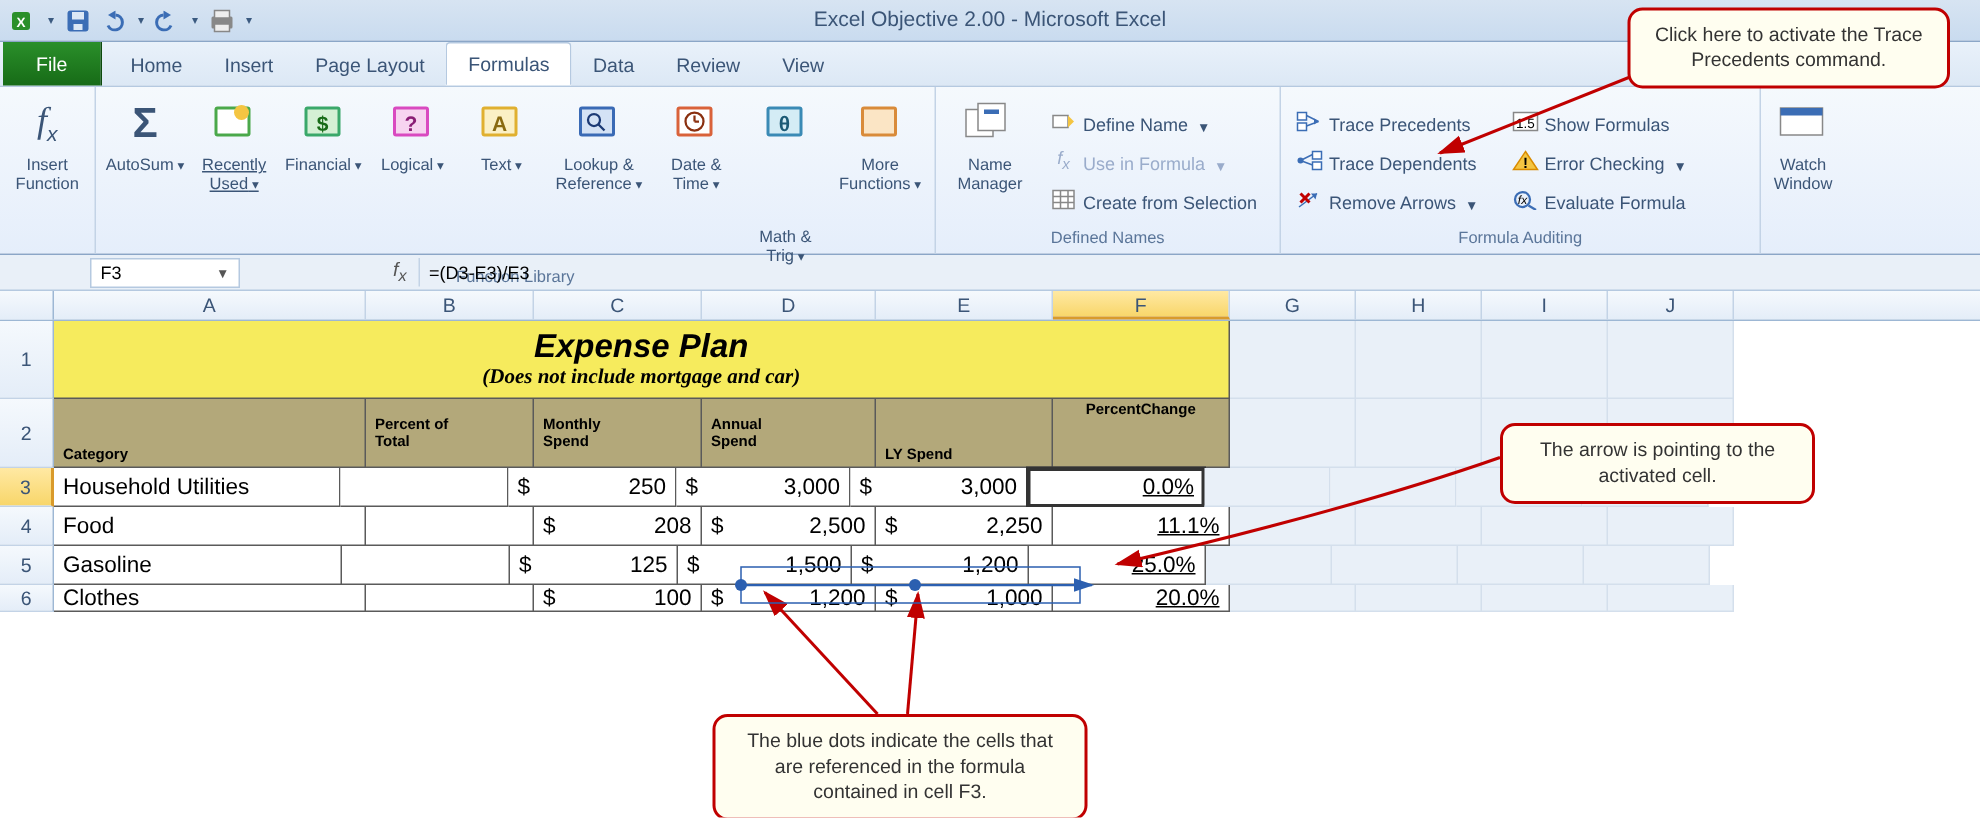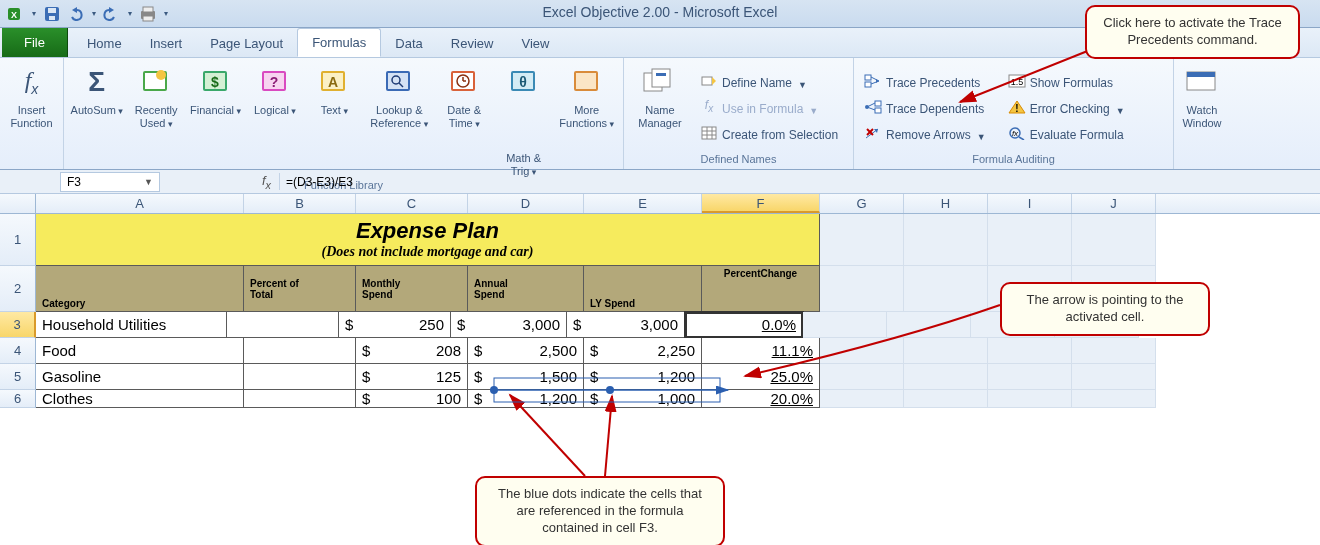--- a/index.html
+++ b/index.html
@@ -144,21 +144,21 @@
           <span class="dd-caret">AutoSum</span>
         </div>
       <div class="rbtn">
           <div class="ric">
             <svg width="34" height="30">
               <rect x="4" y="4" width="24" height="20" rx="2" fill="#4aa84a"></rect>
               <rect x="6" y="6" width="20" height="16" fill="#fff"></rect>
               <circle cx="22" cy="8" r="5" fill="#f4c542"></circle>
             </svg>
           </div>
-          <span class="dd-caret" style="white-space:pre-line;">Recently
+          <span class="dd-caret" style="white-space:pre-line;text-decoration:underline;">Recently
 Used</span>
         </div>
       <div class="rbtn">
           <div class="ric">
             <svg width="34" height="30">
               <rect x="4" y="4" width="24" height="20" rx="2" fill="#3aa86a"></rect>
               <rect x="6" y="6" width="20" height="16" fill="#d4f0d4"></rect>
               <text x="16" y="20" font-size="14" text-anchor="middle" fill="#176b17" font-weight="bold">$</text>
             </svg>
           </div>
@@ -478,21 +478,21 @@
       </div>
     <div class="cell num" style="width:118px">11.1%</div>
     <div class="cell grey-cell" style="width:84px"></div>
       <div class="cell grey-cell" style="width:84px"></div>
       <div class="cell grey-cell" style="width:84px"></div>
       <div class="cell grey-cell" style="width:84px"></div>
   </div>
 
   <div class="row data-row" style="height:26px;">
     <div class="rowhdr">5</div>
-    <div class="cell cat" style="width:208px">Gasoline</div>
+    <div class="cell cat" style="width:192px">Gasoline</div>
     <div class="cell" style="width:112px"></div>
     <div class="cell cur" style="width:112px">
         <span>$</span>
         <span>125</span>
       </div>
     <div class="cell cur" style="width:116px">
         <span>$</span>
         <span>1,500</span>
       </div>
     <div class="cell cur" style="width:118px">

